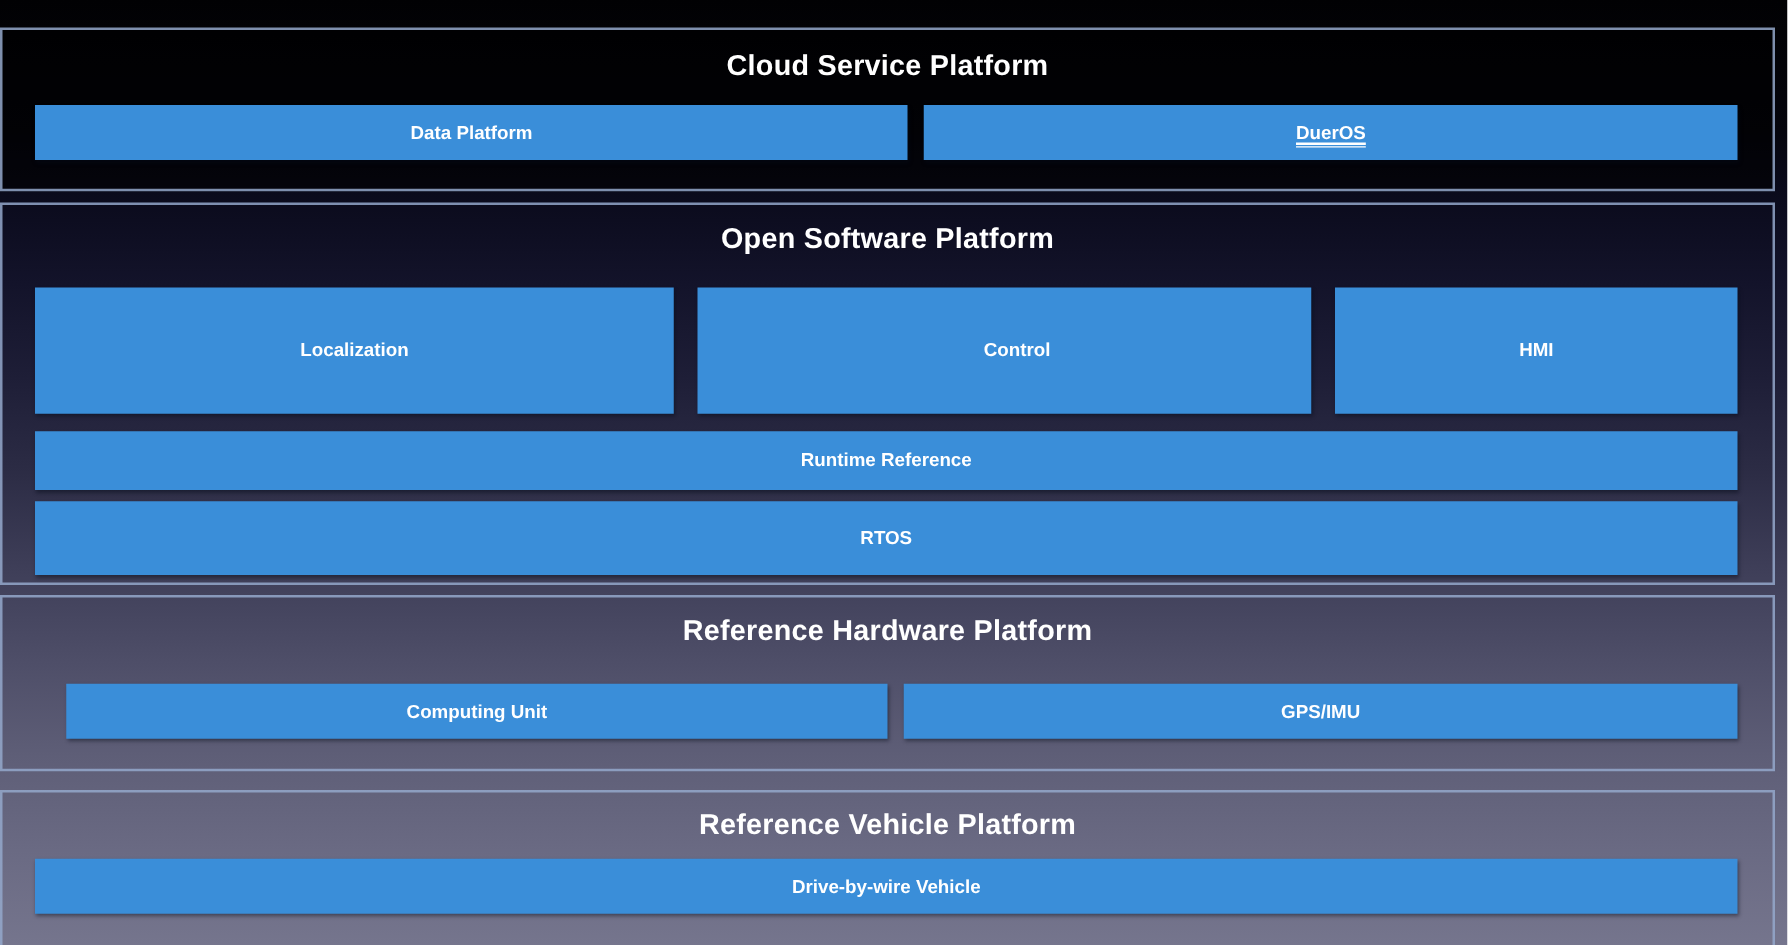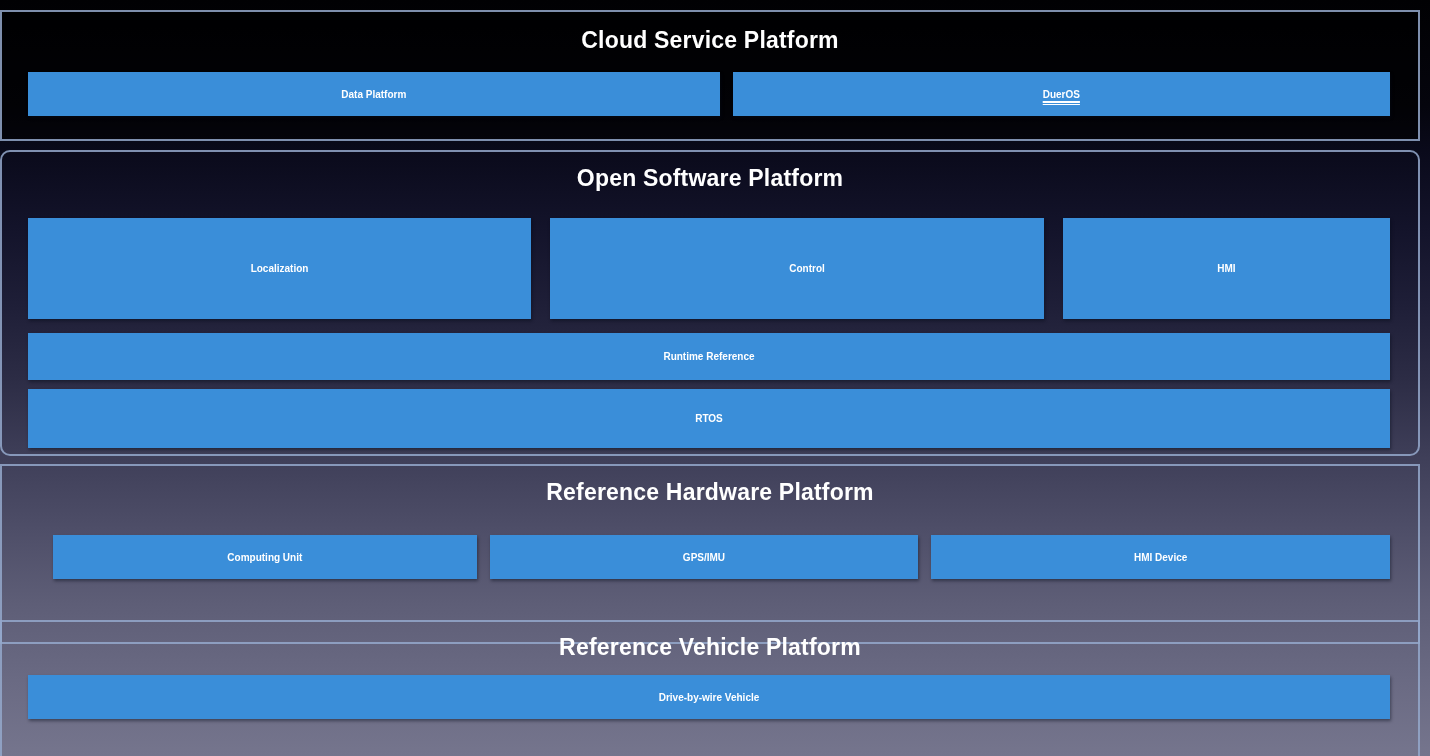--- a/index.html
+++ b/index.html
@@ -25,63 +25,64 @@
       #5e5e77 80%,
       #6a6a83 90%,
       #75758d 100%);
   }
   .section {
     position: absolute;
     left: 0;
     right: 10px;
     box-sizing: border-box;
     border: 2px solid rgba(148, 168, 203, 0.85);
+    margin-top: 12px;
   }
   .section-title {
     text-align: center;
     color: #ffffff;
     font-weight: bold;
     font-size: 23px;
     line-height: 26px;
     letter-spacing: 0.2px;
   }
   .row {
     display: flex;
     margin-left: 26px;
     margin-right: 28px;
   }
   .box {
     background: #3a8ed9;
     color: #ffffff;
     font-weight: bold;
-    font-size: 10px;
+    font-size: 15px;
     display: flex;
     align-items: center;
     justify-content: center;
     text-align: center;
     box-shadow: 1px 2px 3px rgba(5, 10, 25, 0.45);
   }
   
   .s1 { top: 10px; height: 131px; background: rgba(0,0,0,0.55); }
   .s1 .section-title { margin-top: 15px; }
   .s1 .row { margin-top: 19px; gap: 13px; height: 44px; }
   .s1 .box-data-platform { flex-grow: 674; }
   .s1 .box-dueros { flex-grow: 667; }
   
-  .s2 { top: 150px; height: 306px; border-radius: 10px; }
+  .s2 { top: 150px; height: 306px; }
   .s2 .section-title { margin-top: 13px; }
   .s2 .row-modules { margin-top: 27px; gap: 19px; height: 101px; }
   .s2 .box-localization { flex-grow: 499; }
   .s2 .box-control { flex-grow: 491; padding-left: 20px; }
   .s2 .box-hmi { flex-grow: 346; }
   .s2 .row-runtime { margin-top: 14px; height: 47px; }
   .s2 .row-rtos { margin-top: 9px; height: 59px; }
   .s2 .full { flex: 1; }
   
-  .s3 { top: 464px; height: 180px; }
+  .s3 { top: 464px; height: 141px; }
   .s3 .section-title { margin-top: 13px; }
   .s3 .row { margin-top: 30px; gap: 13px; height: 44px; padding-left: 25px; }
   .s3 .box-computing-unit { flex-grow: 406; }
   .s3 .box-gps-imu { flex-grow: 450; }
   .s3 .box-hmi-device { flex-grow: 472; }
   
   .s4 { top: 620px; height: 158px; }
   .s4 .section-title { margin-top: 12px; }
   .s4 .row { margin-top: 15px; height: 44px; }
   .s4 .full { flex: 1; }
@@ -146,23 +147,20 @@
 
   <div class="section s3">
     <div class="section-title">Reference Hardware Platform</div>
     <div class="row">
       <div class="box box-computing-unit">
         <span>Computing Unit</span>
       </div>
       <div class="box box-gps-imu">
         <span>GPS/IMU</span>
       </div>
-      <div class="box box-hmi-device">
-        <span>HMI Device</span>
-      </div>
     </div>
   </div>
 
   <div class="section s4">
     <div class="section-title">Reference Vehicle Platform</div>
     <div class="row">
       <div class="box full">
         <span>Drive-by-wire Vehicle</span>
       </div>
     </div>

